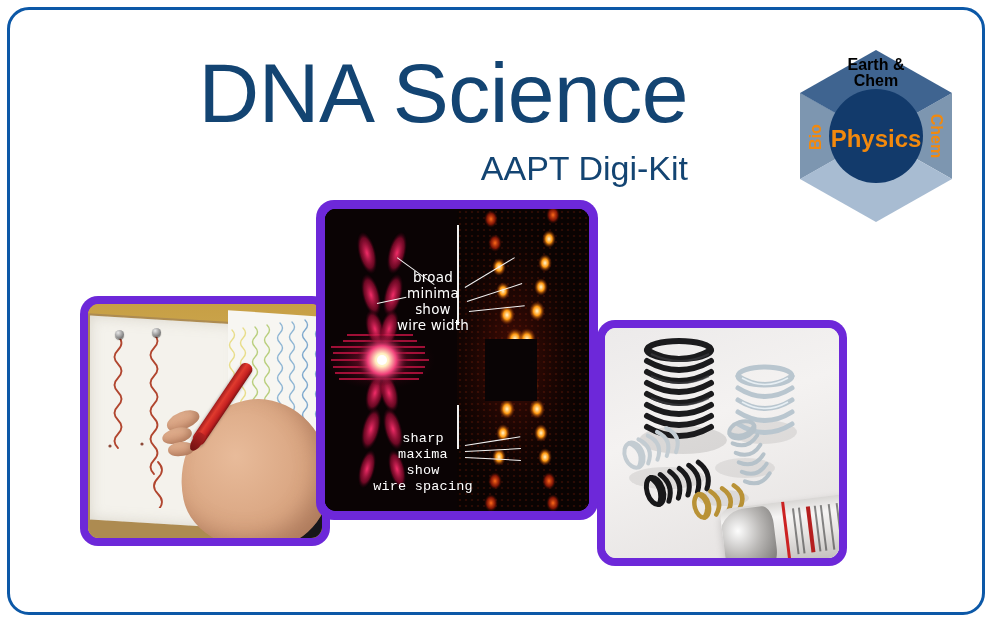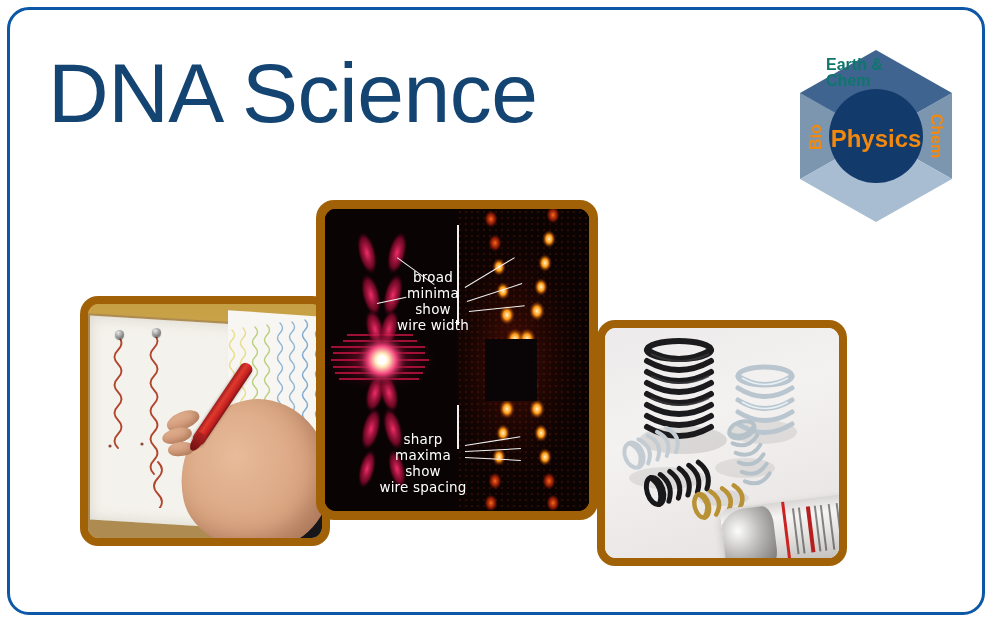--- a/index.html
+++ b/index.html
@@ -32,20 +32,21 @@
     border-radius: 22px;
     box-sizing: border-box;
   }
 
   
   .title-block {
     position: absolute;
     left: 48px;
     top: 52px;
     width: 640px;
+    text-align: right;
   }
   .main-title {
     font-size: 84px;
     line-height: 0.98;
     font-weight: normal;
     color: #134472;
     letter-spacing: -0.5px;
     margin: 0;
     font-family: "Liberation Sans", sans-serif;
   }
@@ -64,21 +65,21 @@
     left: 800px;
     top: 50px;
     width: 152px;
     height: 172px;
   }
   .logo svg { display: block; }
 
   
   .card {
     position: absolute;
-    background: #a16207;
+    background: #6d28d9;
     border-radius: 18px;
     box-sizing: border-box;
     overflow: hidden;
   }
   .card-inner {
     position: absolute;
     border-radius: 11px;
     overflow: hidden;
   }
 
@@ -241,39 +242,40 @@
 </style>
 </head>
 <body>
 
 <div id="poster">
 
   <div class="outer-frame"></div>
 
   <div class="title-block">
     <div class="main-title">DNA Science</div>
+    <div class="sub-title">AAPT Digi-Kit</div>
   </div>
 
   <div class="logo">
     <svg viewBox="0 0 152 172" width="152" height="172" aria-hidden="true">
 
       <polygon points="0,43 76,86 76,86 0,129" fill="#7d96b0"></polygon>
       <polygon points="0,43 0,129 76,86" fill="#7d96b0"></polygon>
 
       <polygon points="152,43 152,129 76,86" fill="#7d96b0"></polygon>
 
       <polygon points="0,43 76,0 152,43 76,86" fill="#3f6490"></polygon>
 
       <polygon points="0,129 76,86 152,129 76,172" fill="#a8bcd2"></polygon>
 
       <circle cx="76" cy="86" r="47" fill="#123a6b"></circle>
     </svg>
 
     <div style="position:absolute;left:0;top:0;width:152px;height:172px;">
-      <div style="position:absolute;left:26px;top:7px;width:100px;text-align:left;color:#0f766e;font-size:16px;font-weight:bold;line-height:16px;font-family:'Liberation Sans',sans-serif;">
+      <div style="position:absolute;left:26px;top:7px;width:100px;text-align:center;color:#000000;font-size:16px;font-weight:bold;line-height:16px;font-family:'Liberation Sans',sans-serif;">
         <span>Earth &amp;</span><br>
         <span>Chem</span>
       </div>
 
       <div style="position:absolute;left:-11px;top:78px;width:54px;text-align:center;color:#f2890d;font-size:16px;font-weight:bold;font-family:'Liberation Sans',sans-serif;transform:rotate(-90deg);">Bio</div>
 
       <div style="position:absolute;left:107px;top:77px;width:58px;text-align:center;color:#f2890d;font-size:16px;font-weight:bold;font-family:'Liberation Sans',sans-serif;transform:rotate(90deg);">Chem</div>
 
 
       <div style="position:absolute;left:16px;top:75px;width:120px;text-align:center;color:#f2890d;font-size:24px;font-weight:bold;font-family:'Liberation Sans',sans-serif;">Physics</div>
@@ -566,21 +568,21 @@
 
         <div class="dif-label" style="left:48px;top:60px;width:120px;">broad
 minima
 show
 wire width</div>
 
         <div class="dif-leader" style="left:140px;top:236px;width:56px;transform:rotate(-9deg);"></div>
         <div class="dif-leader" style="left:140px;top:242px;width:56px;transform:rotate(-3deg);"></div>
         <div class="dif-leader" style="left:140px;top:248px;width:56px;transform:rotate(3deg);"></div>
 
-        <div class="dif-label" style="left:26px;top:222px;width:144px;">sharp
+        <div class="dif-label" style="left:26px;top:222px;width:144px;font-family:Liberation Mono, monospace;">sharp
 maxima
 show
 wire spacing</div>
       </div>
     </div>
   </div>
 
 </div>
 
 </body></html>

